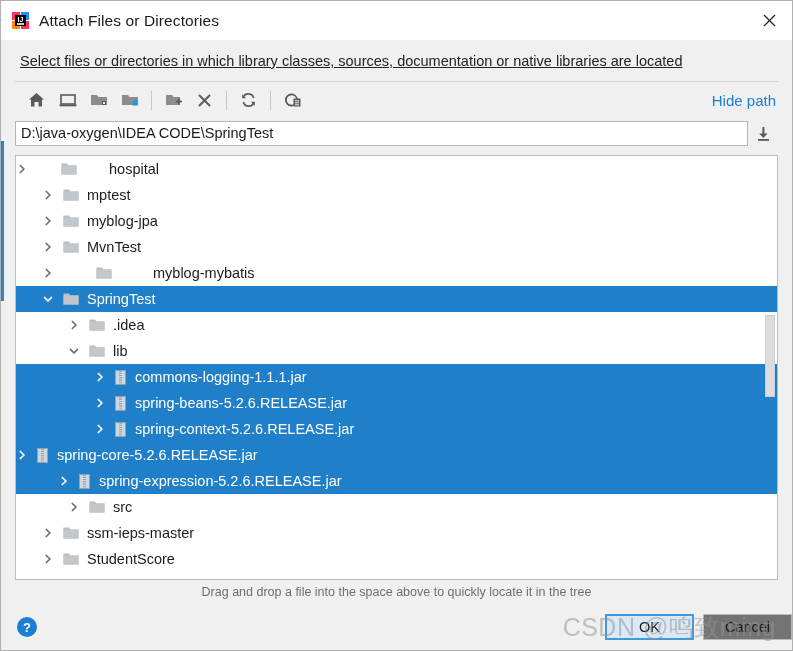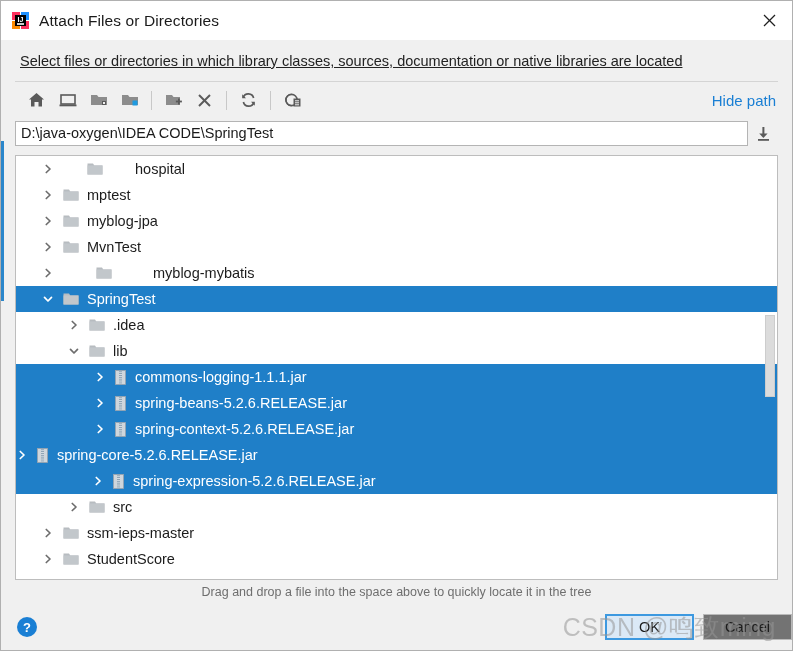--- a/index.html
+++ b/index.html
@@ -304,21 +304,21 @@
       <svg width="17" height="17" viewBox="0 0 17 17">
         <rect x="7.4" y="2" width="2" height="8" fill="#5a5a5a"></rect>
         <path d="M4.2 8.4 L12.6 8.4 L8.4 13 Z" fill="#5a5a5a"></path>
         <rect x="3" y="14" width="11" height="1.8" fill="#5a5a5a"></rect>
       </svg>
     </div>
   </div>
 
   <div class="treewrap">
     <div class="tree" id="tree-rows">
-        <div class="row" style="padding-left: 26px; gap: 24px;">
+        <div class="row" style=" gap: 24px;">
           <span class="arrow">
             <svg width="12" height="12" viewBox="0 0 12 12">
               <path d="M4.3 2.5 L8 6 L4.3 9.5" fill="none" stroke="#6d6d6d" stroke-width="1.7" stroke-linecap="round" stroke-linejoin="round"></path>
             </svg>
           </span>
           <span class="ficon"><svg width="16" height="14" viewBox="0 0 16 14">
               <path d="M0.5 1.5 L6 1.5 L7.3 3.4 L15.5 3.4 L15.5 12.5 L0.5 12.5 Z" fill="#b7bcc0"></path>
               <path d="M0.5 3.4 L15.5 3.4 L15.5 12.5 L0.5 12.5 Z" fill="#c2c7cb"></path>
             </svg></span>
           <span class="label">hospital</span>
@@ -472,21 +472,21 @@
               <rect x="4" y="0.5" width="3" height="14" fill="#8fa4b5"></rect>
               <rect x="4" y="1.8" width="3" height="0.9" fill="#dbe3e9"></rect>
               <rect x="4" y="4.0" width="3" height="0.9" fill="#dbe3e9"></rect>
               <rect x="4" y="6.2" width="3" height="0.9" fill="#dbe3e9"></rect>
               <rect x="4" y="8.4" width="3" height="0.9" fill="#dbe3e9"></rect>
               <rect x="4" y="10.6" width="3" height="0.9" fill="#dbe3e9"></rect>
               <rect x="4" y="12.6" width="3" height="0.9" fill="#dbe3e9"></rect>
             </svg></span>
           <span class="label">spring-core-5.2.6.RELEASE.jar</span>
         </div>
-        <div class="row sel" style="padding-left: 76px;">
+        <div class="row sel" style="padding-left: 42px;">
           <span class="arrow">
             <svg width="12" height="12" viewBox="0 0 12 12">
               <path d="M4.3 2.5 L8 6 L4.3 9.5" fill="none" stroke="#ffffff" stroke-width="1.7" stroke-linecap="round" stroke-linejoin="round"></path>
             </svg>
           </span>
           <span class="jicon"><svg width="11" height="15" viewBox="0 0 11 15">
               <rect x="0.5" y="0.5" width="10" height="14" fill="#cfd6dc" stroke="#9aa4ad" stroke-width="0.8"></rect>
               <rect x="4" y="0.5" width="3" height="14" fill="#8fa4b5"></rect>
               <rect x="4" y="1.8" width="3" height="0.9" fill="#dbe3e9"></rect>
               <rect x="4" y="4.0" width="3" height="0.9" fill="#dbe3e9"></rect>

